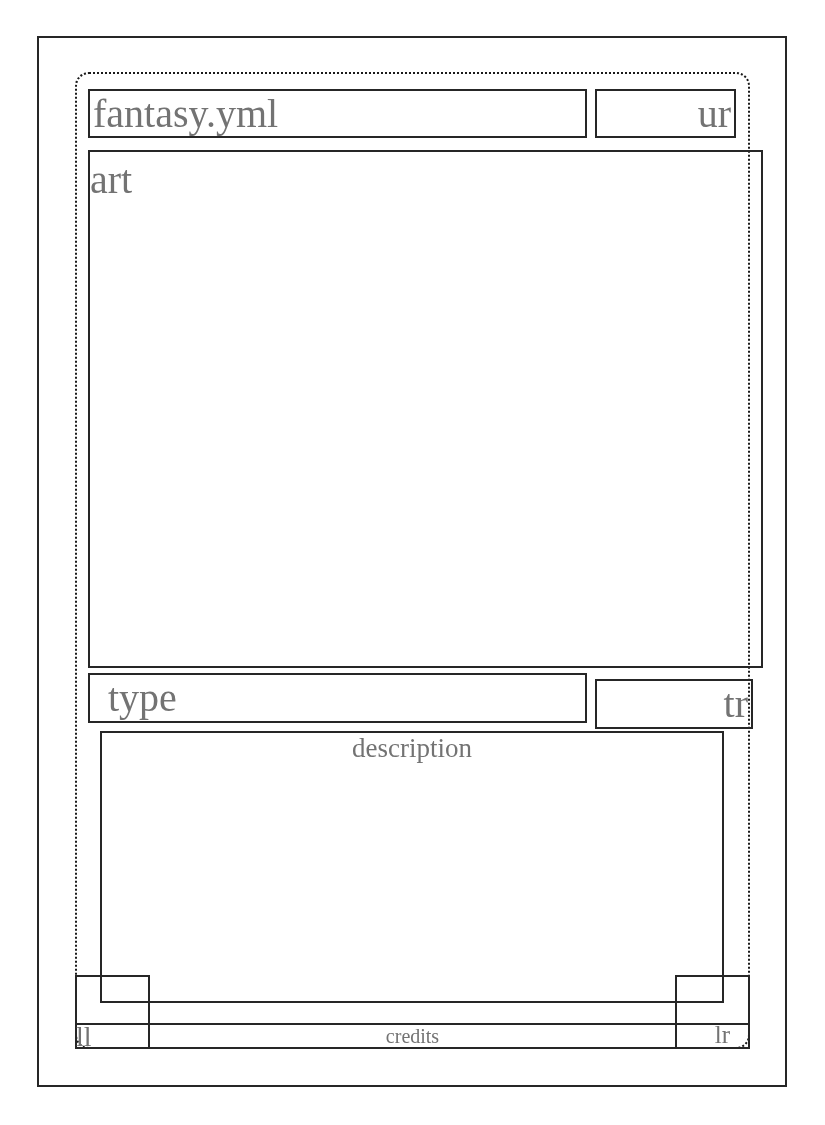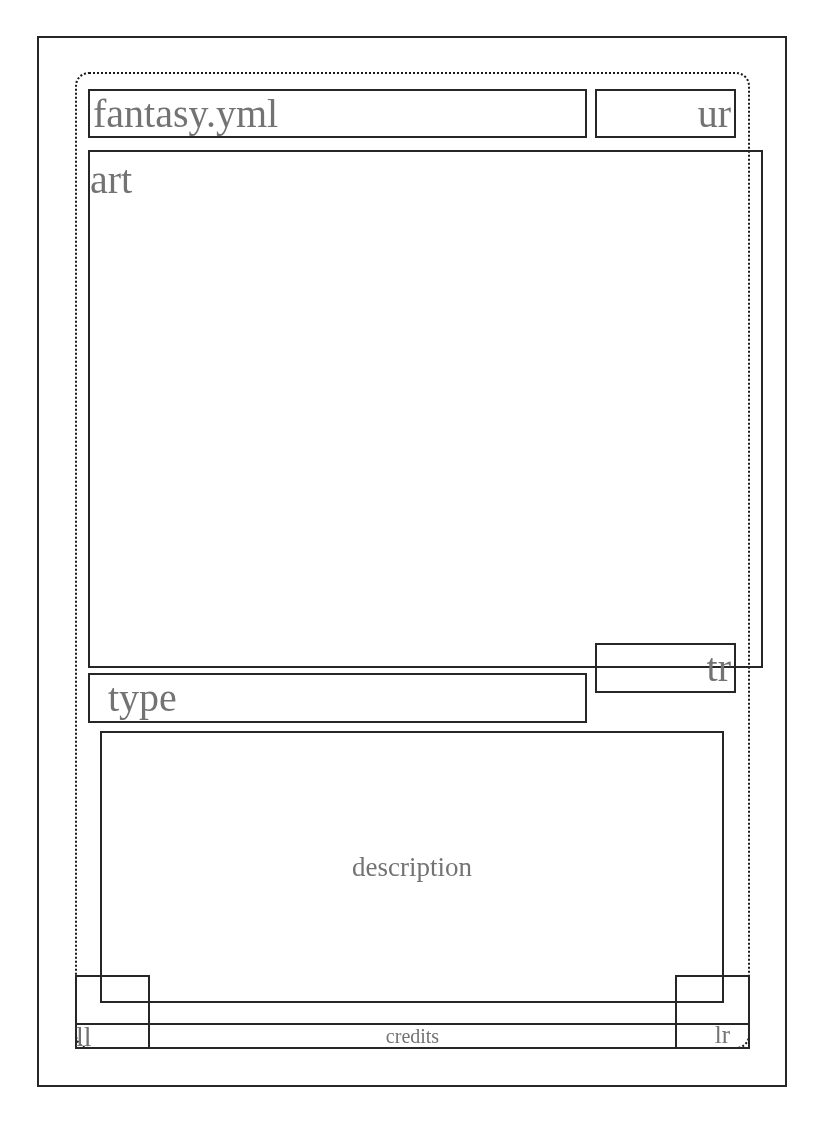--- a/index.html
+++ b/index.html
@@ -47,26 +47,26 @@
     left: 75px; top: 150px; width: 675px; height: 518px;
     border: 2px solid #262626;
     margin-left: 13px;
   }
   .art-label {
     position: absolute; left: 0px; top: 8px;
     font-size: 40px; line-height: 1;
   }
 
   .type-box { left: 88px; top: 673px; width: 499px; height: 50px; padding-left: 18px; }
-  .tr-box   { left: 595px; top: 643px; width: 141px; height: 50px; justify-content: flex-end; padding-right: 3px; }
+  .tr-box   { left: 595px; top: 679px; width: 158px; height: 50px; justify-content: flex-end; padding-right: 3px; }
 
   .desc-box {
     left: 100px; top: 731px; width: 624px; height: 272px;
     border: 2px solid #262626;
-    display: flex; align-items: center; justify-content: center;
+    display: flex; justify-content: center;
     font-size: 27px;
   }
 
   .ll-box { left: 75px;  top: 975px; width: 75px; height: 74px; border: 2px solid #262626; }
   .lr-box { left: 675px; top: 975px; width: 75px; height: 74px; border: 2px solid #262626; }
 
   .credits-bar {
     left: 75px; top: 1023px; width: 675px; height: 26px;
     border: 2px solid #262626;
     display: flex; align-items: center; justify-content: center;

